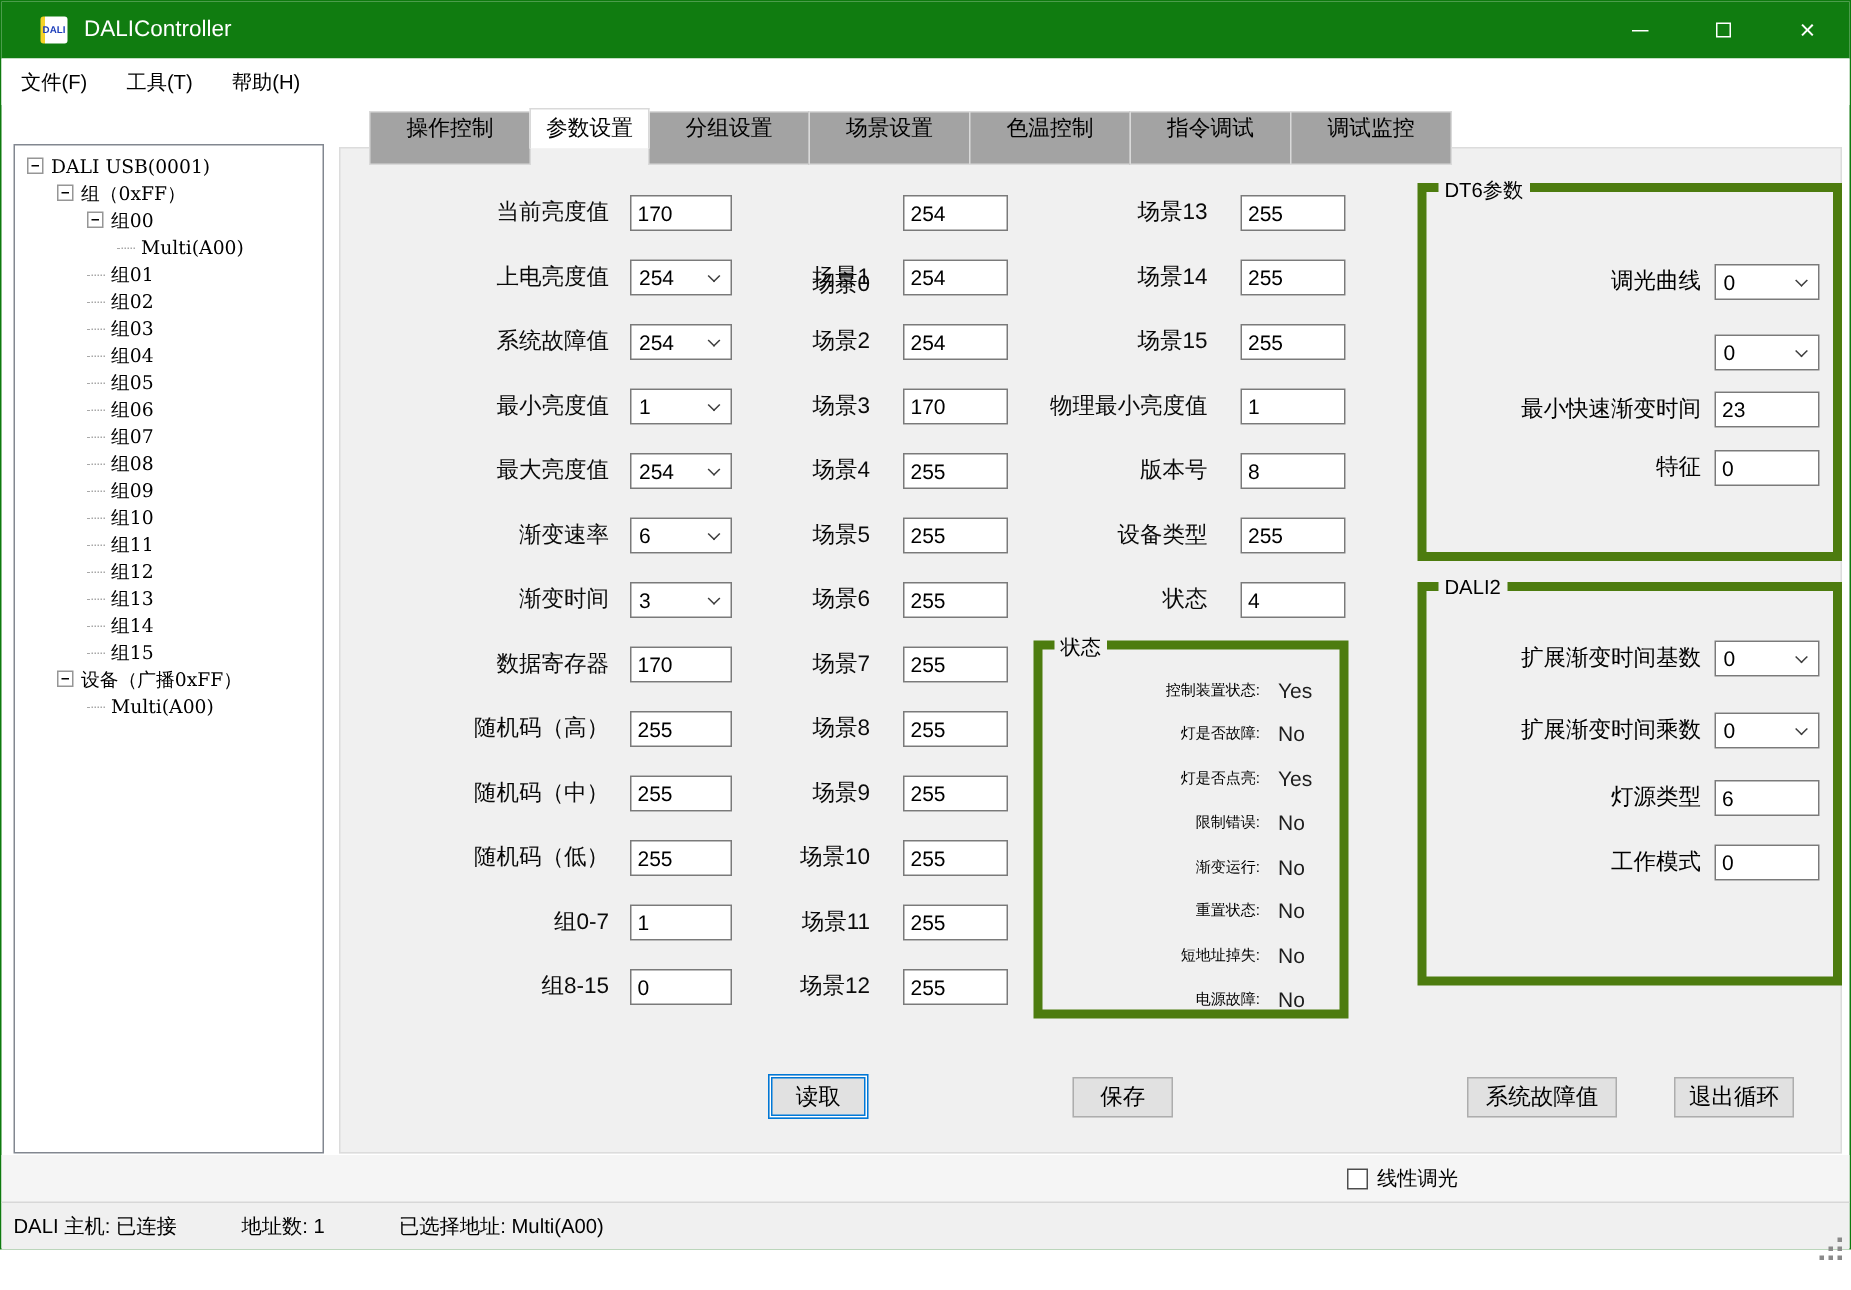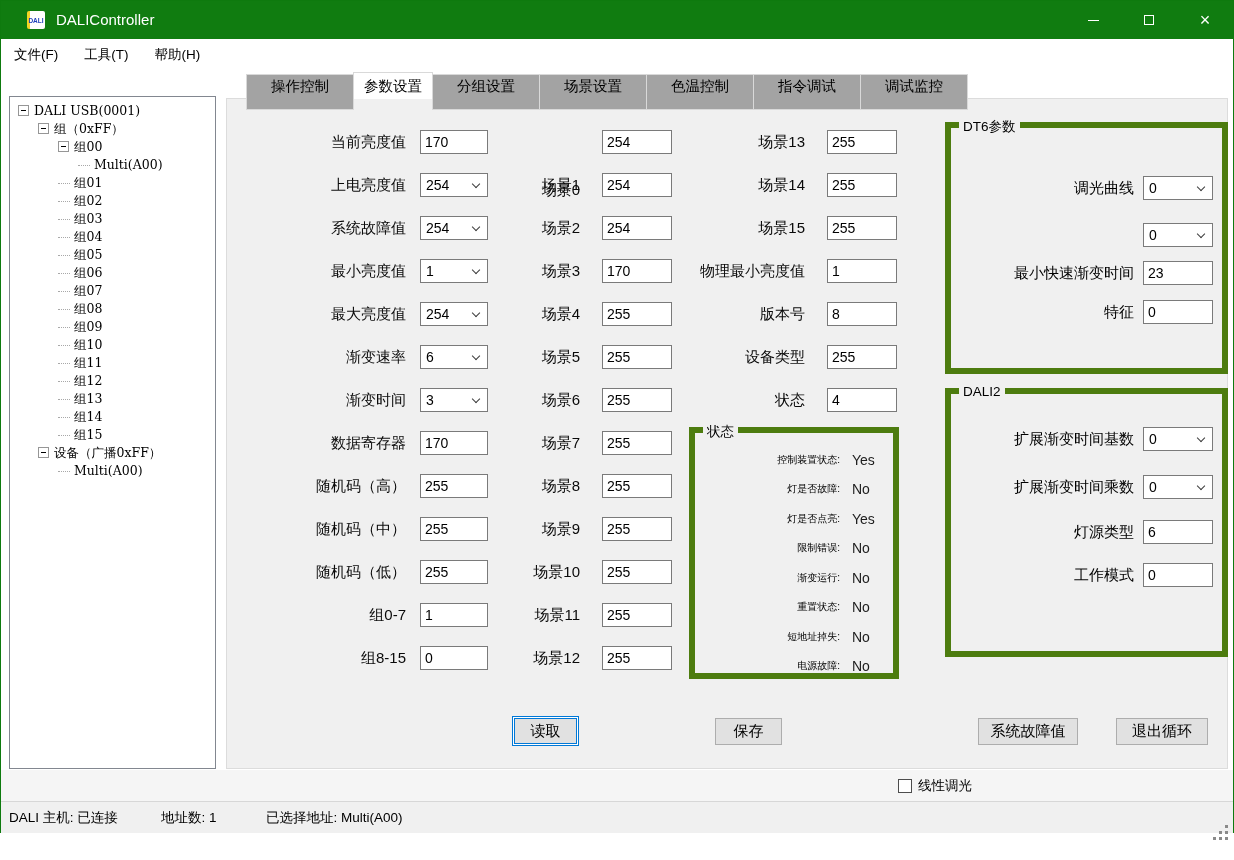--- a/index.html
+++ b/index.html
@@ -78,21 +78,21 @@
   .grow .tinput, .grow .combo { left:192px; width:70px; }
 
   
   .btn { position:absolute; background:#e1e1e1; border:1px solid #adadad; font-size:15px;
     display:flex; align-items:center; justify-content:center;
     font-family:"Liberation Sans","DejaVu Sans",sans-serif; }
   #read-button { left:285px; top:617px; width:67px; height:30px; border:1px solid #0078d7;
     box-shadow: inset 0 0 0 1px #fff, inset 0 0 0 2px #0078d7; }
   #save-button { left:488px; top:619px; width:67px; height:27px; }
   #loop-read-button { left:751px; top:619px; width:100px; height:27px; }
-  #exit-loop-button { left:889px; top:619px; width:92px; height:27px; }
+  #exit-loop-button { left:889px; top:619px; width:80px; height:27px; }
 
   
   .lower-strip { position:absolute; left:0; top:769px; right:0; height:31px; background:#f5f5f5; }
   .checkbox-row { position:absolute; left:897px; top:776px; display:flex; align-items:center; }
   .checkbox-box { width:14px; height:14px; border:1px solid #4d4d4d; background:#fff; }
   .checkbox-label { margin-left:6px; font-size:13.5px; }
 
   
   .statusbar { position:absolute; left:0; top:800px; right:0; height:32px; background:#f0f0f0;
     border-top:1px solid #d7d7d7; font-size:13.5px; }

